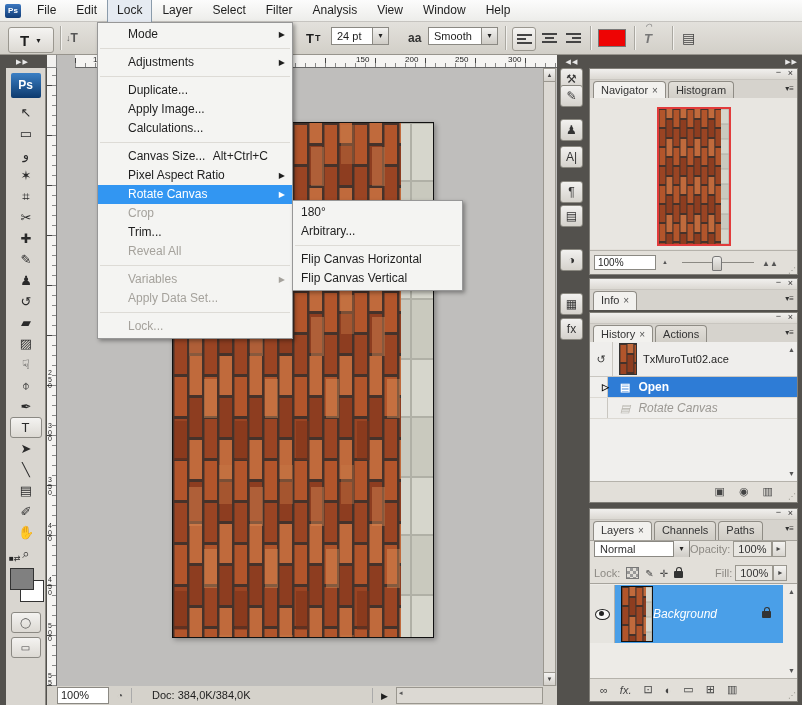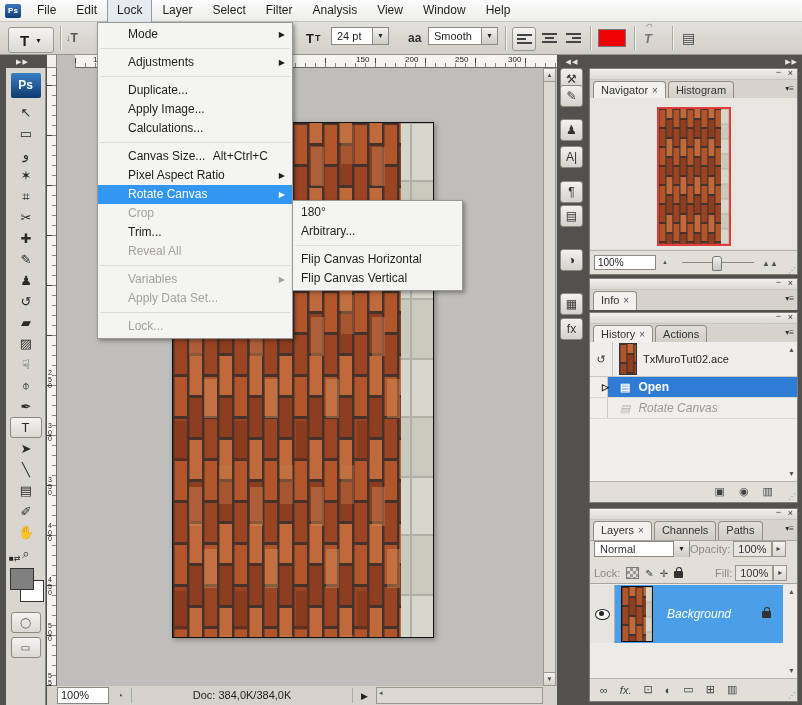--- a/index.html
+++ b/index.html
@@ -84,21 +84,21 @@
   #vscroll{position:absolute;right:1px;top:13px;width:13px;height:618px;background:#dcd9d3;
     border:1px solid #9a978f;box-sizing:border-box;}
   .scr-btn{position:absolute;left:0;width:11px;height:12px;font-size:6px;color:#444;text-align:center;line-height:12px;
     background:linear-gradient(#f4f3f1,#d4d1cb);border-bottom:1px solid #9a978f;}
   
   #statusbar{position:absolute;left:0;bottom:0;width:510px;height:19px;background:#d5d2cb;
     border-top:1px solid #979,f;display:flex;align-items:center;font-size:11px;}
   #status-zoom{width:44px;height:15px;background:#fff;border:1px solid #8b8983;margin-left:10px;
     padding:0 3px;line-height:15px;}
   #status-clock{margin:0 8px;color:#555;font-size:10px;}
-  #status-doc{flex:0 0 220px;text-align:center;border-left:1px solid #aaa;border-right:1px solid #aaa;height:15px;line-height:15px;}
+  #status-doc{flex:0 0 220px;text-align:left;border-left:1px solid #aaa;border-right:1px solid #aaa;height:15px;line-height:15px;padding-left:20px;}
   #status-pop{margin:0 8px;font-size:9px;}
   #hscroll{flex:1;height:15px;background:#dcd9d3;border:1px solid #9a978f;margin-right:14px;position:relative;}
   #hscroll .left-arrow{position:absolute;left:2px;top:1px;font-size:7px;color:#555;}
   
   #dockstrip{position:absolute;left:557px;top:55px;width:30px;height:650px;background:#53514d;}
   #dockstrip .dockhead{height:13px;color:#e8e8e8;font-size:7px;line-height:13px;text-align:center;letter-spacing:1px;}
   .ds-icon{position:absolute;left:3px;width:23px;height:22px;border:1px solid #8a8880;border-radius:3px;
     background:linear-gradient(#f2f1ef,#d5d2cc);display:flex;align-items:center;justify-content:center;
     font-size:12px;color:#333;box-sizing:border-box;}
   .ds-icon:nth-of-type(2){top:30px}.ds-icon:nth-of-type(3){top:64px}.ds-icon:nth-of-type(4){top:91px}
@@ -153,21 +153,21 @@
   
   #layers-panel{top:453px;height:194px;}
   .lrow{position:absolute;left:4px;display:flex;align-items:center;font-size:11px;color:#8c8983;}
   #blend-combo{width:96px;height:16px;}
   #lay-body{position:absolute;left:0;top:74px;width:207px;height:94px;background:#edebe7;border-top:1px solid #a6a39c;}
   #bg-row{position:absolute;left:0;top:1px;width:193px;height:58px;background:#4a9fe8;display:flex;align-items:center;}
   #eye-cell{width:25px;height:58px;background:#e6e4df;border-right:1px solid #b5b2ab;display:flex;align-items:center;justify-content:center;box-sizing:border-box;}
   .eye{width:13px;height:9px;border:1px solid #222;border-radius:50%;position:relative;background:#f8f8f6;}
   .eye:after{content:"";position:absolute;left:3px;top:1px;width:5px;height:5px;border-radius:50%;background:#222;}
   #lay-thumb{width:30px;height:54px;border:1px solid #111;margin-left:6px;background:#000;}
-  #bg-name{color:#fff;font-style:italic;font-size:12px;margin-left:14px;}
+  #bg-name{color:#fff;font-style:italic;font-size:12px;}
   .padlock{position:relative;width:9px;height:7px;background:#333;border-radius:1px;display:inline-block;}
   .padlock:before{content:"";position:absolute;left:1.5px;top:-4px;width:4px;height:4px;border:1.5px solid #333;
     border-bottom:none;border-radius:3px 3px 0 0;}
   #bg-lock{margin-left:auto;margin-right:12px;}
   .checker{width:11px;height:10px;border:1px solid #777;
     background-image:linear-gradient(45deg,#999 25%,transparent 25%,transparent 75%,#999 75%),
       linear-gradient(45deg,#999 25%,transparent 25%,transparent 75%,#999 75%);
     background-size:6px 6px;background-position:0 0,3px 3px;}
   .spin{width:12px;height:14px;border:1px solid #9a978f;background:linear-gradient(#f4f3f1,#d9d6d0);
     font-size:8px;color:#444;text-align:center;line-height:14px;}

